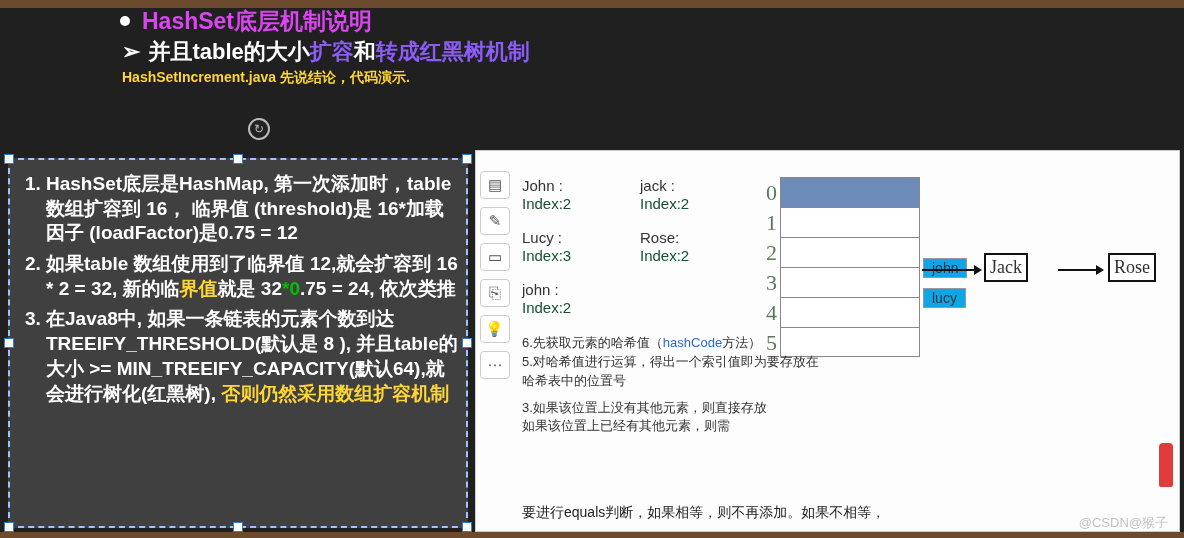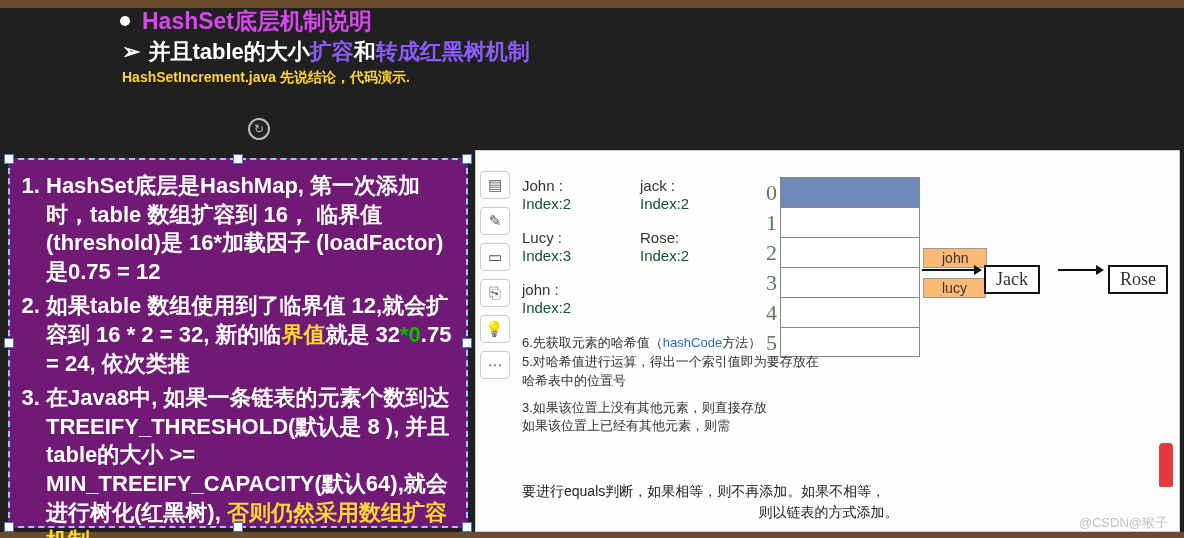--- a/index.html
+++ b/index.html
@@ -65,25 +65,25 @@
     text-align: center;
     line-height: 18px;
     background: #222;
   }
   .box-left {
     position: absolute;
     top: 158px;
     left: 8px;
     width: 460px;
     height: 370px;
-    background: #701a75;
+    background: #404040;
     border: 2px dashed #9fc4ff;
     color: #fff;
     padding: 12px 8px 12px 6px;
-    font-size: 22px;
+    font-size: 19px;
     font-weight: bold;
     line-height: 1.3;
   }
   .box-left .handle {
     position: absolute;
     width: 10px; height: 10px;
     background: #fff;
     border: 1px solid #3a78d6;
   }
   .h-tl { top:-6px; left:-6px; } .h-tr { top:-6px; right:-6px; }
@@ -166,42 +166,41 @@
     height: 30px;
     border: 1px solid #888;
     border-bottom: none;
     background: #fff;
   }
   .cell:last-child { border-bottom: 1px solid #888; }
   .cell.filled { background: #6d8bb8; }
   .cell .label {
     position: absolute;
     left: 100%;
-    top: 10px;
+    top: 20px;
     border: 1px solid #999;
-    padding: 1px 18px;
+    padding: 1px 8px;
     font-size: 14px;
-    background: #fdba74;
+    background: #0ea5e9;
     margin-left: 4px;
   }
   .arrow-chain {
     position: absolute;
     top: 92px;
     left: 460px;
     width: 240px;
     height: 40px;
     font-family: "Comic Sans MS", cursive;
   }
   .chain-box {
     position: absolute;
     border: 2px solid #111;
-    padding: 2px 10px;
+    padding: 2px 4px;
     font-size: 18px;
     background: #fff;
-    margin-top: 12px;
   }
   .chain-arrow {
     position: absolute;
     top: 18px;
     width: 58px;
     height: 2px;
     background: #111;
   }
   .chain-arrow:after {
     content:"";
@@ -358,20 +357,19 @@
       <div>5.对哈希值进行运算，得出一个索引值即为要存放在哈希表中的位置号</div>
       <div style="height:8px"></div>
       <div>3.如果该位置上没有其他元素，则直接存放</div>
       <div>如果该位置上已经有其他元素，则需</div>
     </div>
 
     <div class="bottom-note">
       <div>
         <span>要进行</span><span class="en">equals</span><span>判断，如果相等，则不再添加。如果不相等，</span>
       </div>
-      <div style="text-align:center">则以链表的方式添加。</div>
     </div>
 
     <div class="red-marker"></div>
   </div>
 </div>
 
 <div class="watermark">@CSDN@猴子</div>
 
 </body></html>

